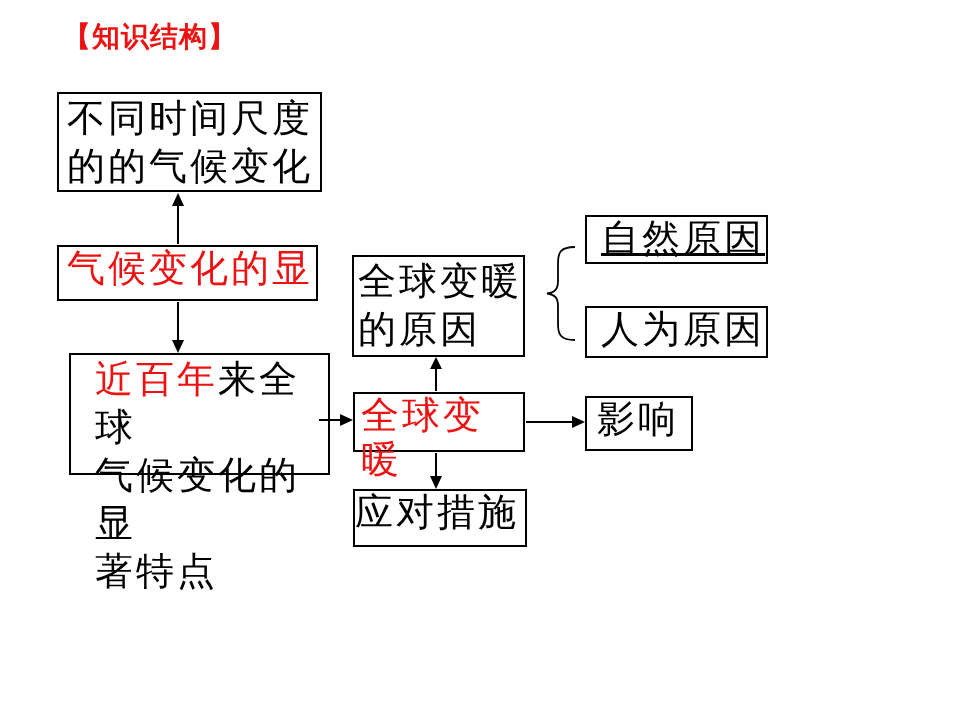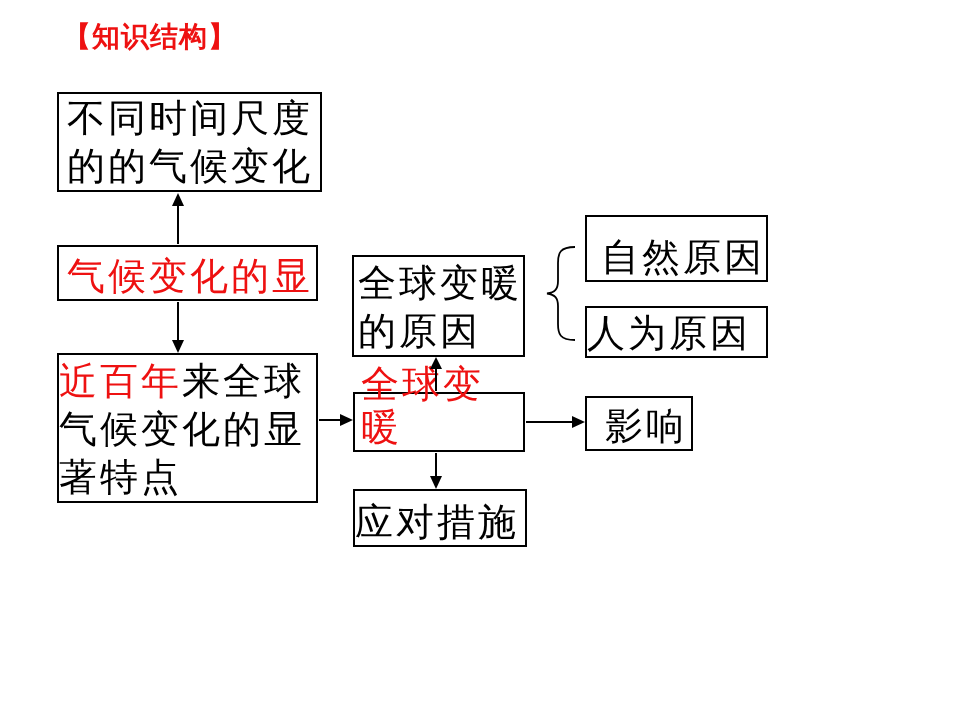--- a/index.html
+++ b/index.html
@@ -20,38 +20,38 @@
     letter-spacing: 1px;
     color: var(--accent-red, #ee1111);
     white-space: nowrap;
   }
   .node {
     position: absolute;
     box-sizing: border-box;
     border: 2px solid var(--line, #000000);
     background: var(--background, #ffffff);
     display: flex;
-    align-items: flex-end;
+    align-items: flex-start;
     font-size: 38px;
     letter-spacing: 3px;
     color: #000;
   }
   .node .txt { white-space: pre-line; line-height: 48px; }
   .node.single .txt { line-height: 1.15; }
   .red { color: var(--accent-red, #ee1111); }
 
   
   #box-timescale   { left: 57px;  top: 92px;  width: 265px; height: 100px; padding-left: 8px; }
   #box-global      { left: 57px;  top: 245px; width: 261px; height: 56px;  padding-left: 8px; }
-  #box-century     { left: 57px;  top: 353px; width: 261px; height: 150px; padding-left: 0; }
+  #box-century     { left: 69px;  top: 353px; width: 261px; height: 122px; padding-left: 24px; }
   #box-causes      { left: 352px; top: 255px; width: 173px; height: 102px; padding-left: 4px; }
   #box-warming     { left: 353px; top: 392px; width: 172px; height: 60px;  padding-left: 6px; }
-  #box-natural     { left: 585px; top: 215px; width: 183px; height: 67px;  padding-left: 14px; }
-  #box-human       { left: 585px; top: 306px; width: 183px; height: 52px;  }
-  #box-impacts     { left: 585px; top: 396px; width: 108px; height: 55px;  padding-left: 18px; }
+  #box-natural     { left: 585px; top: 215px; width: 183px; height: 49px;  padding-left: 14px; text-decoration: underline; }
+  #box-human       { left: 585px; top: 306px; width: 183px; height: 52px;  padding-left: 14px; }
+  #box-impacts     { left: 585px; top: 396px; width: 108px; height: 55px;  padding-left: 10px; }
   #box-measures    { left: 353px; top: 489px; width: 174px; height: 58px;  }
 
   #connectors {
     position: absolute;
     left: 0; top: 0;
     width: 960px; height: 720px;
     pointer-events: none;
   }
   #connectors line { stroke: var(--line, #000000); stroke-width: 2; }
   #connectors polygon { fill: var(--line, #000000); }

